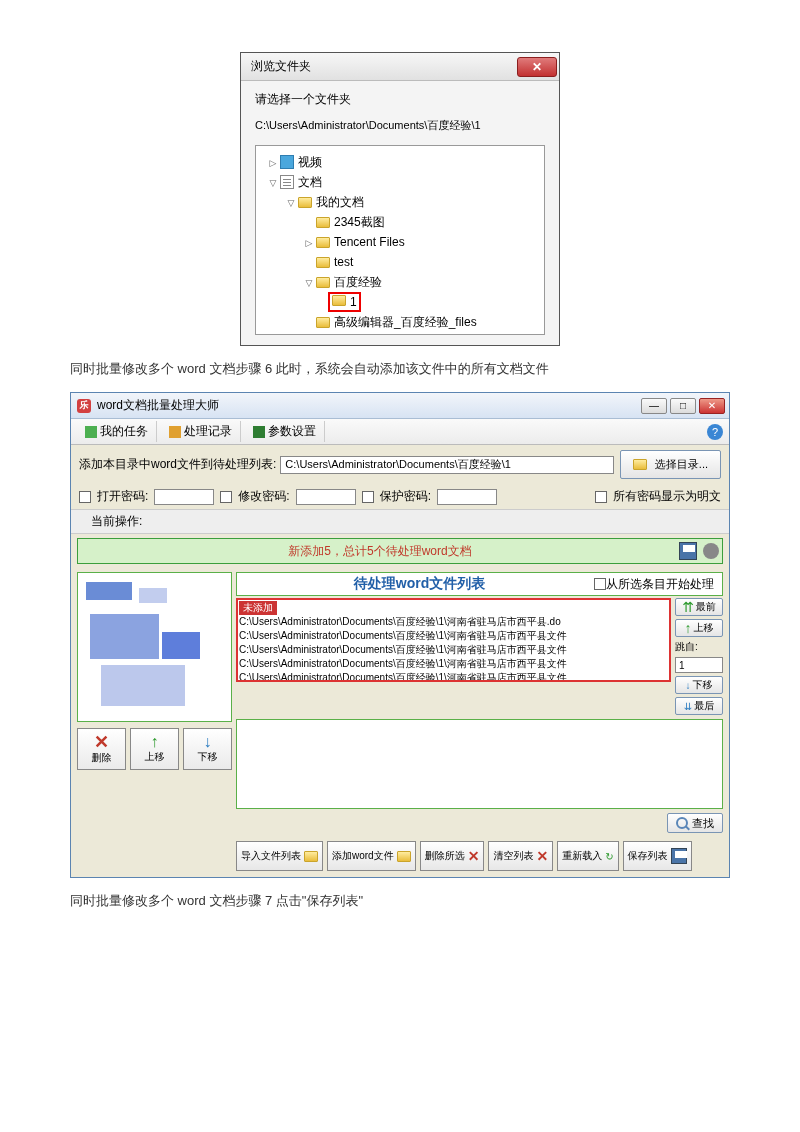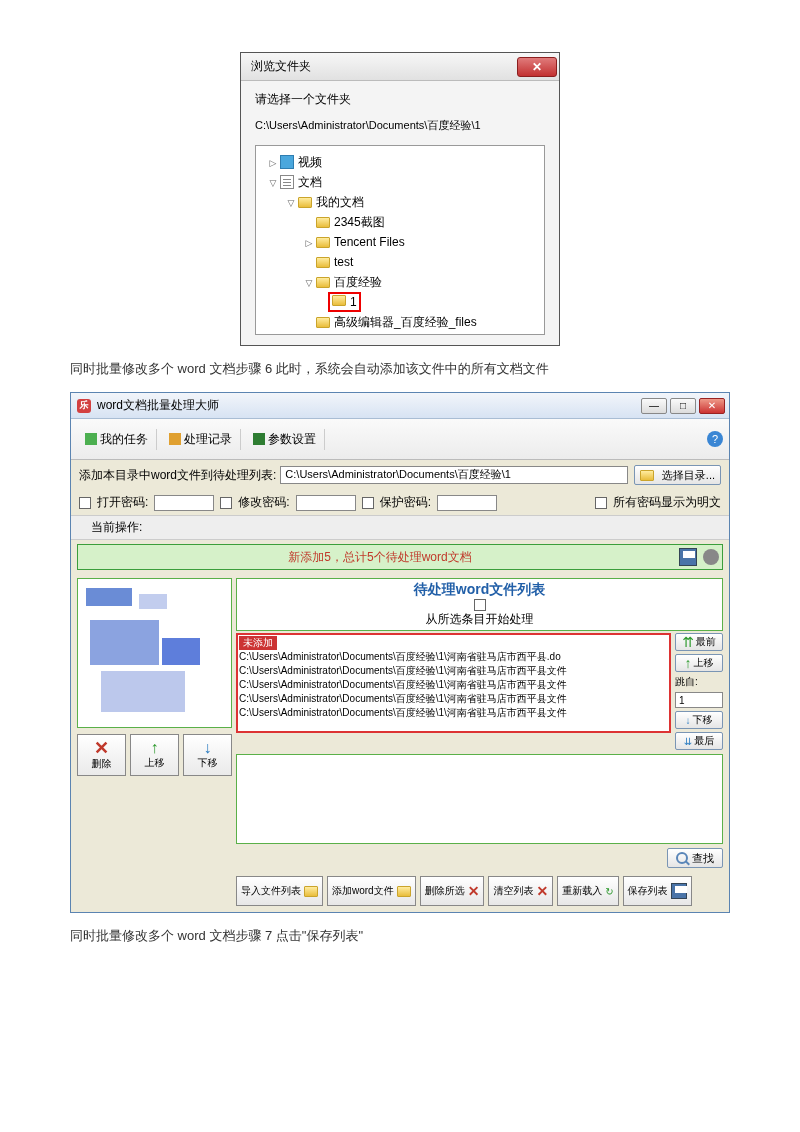--- a/index.html
+++ b/index.html
@@ -82,36 +82,36 @@
   }
   .app-icon {
     width:14px;height:14px;background:#d34040;border-radius:3px;margin-right:6px;
     display:inline-flex;align-items:center;justify-content:center;color:#fff;font-size:9px;font-weight:bold;
   }
   .app-title { flex:1; }
   .winbtns { display:flex; gap:3px; }
   .winbtn { width:26px;height:16px;border:1px solid #888;border-radius:2px;background:linear-gradient(#fafafa,#dcdcdc);display:flex;align-items:center;justify-content:center;font-size:10px;}
   .winbtn.red {background:linear-gradient(#e98,#c33);color:#fff;border-color:#922;}
   .toolbar {
-    height: 41px; background: linear-gradient(#fafafa,#ececec);
+    height: 26px; background: linear-gradient(#fafafa,#ececec);
     border-bottom:1px solid #bbb; display:flex; align-items:center;
     padding: 0 6px; gap:4px;
   }
   .tbtn { display:flex;align-items:center;gap:3px;padding:2px 8px;border-right:1px solid #ccc;}
   .ic-sq {width:12px;height:12px;display:inline-block;}
   .ic-green{background:#4caf50;}
   .ic-yellow{background:#e0a030;}
   .ic-tree{background:#2e7d32;}
   .help-icon{width:16px;height:16px;border-radius:50%;background:#3a86d4;color:#fff;display:flex;align-items:center;justify-content:center;margin-left:auto;font-size:11px;}
 
   .row-pad { padding: 5px 8px; display:flex; align-items:center; }
   .row-pad .label { margin-right:4px; }
   .inline-input { flex:1; height:18px; border:1px solid #888; background:#fff; padding:0 4px; font-size:11px; }
   .btn-std {
-    height: 20px; padding: 0 5px;
+    height: 29px; padding: 0 12px;
     background: linear-gradient(#fff,#e5e5e5);
     border:1px solid #7a95b4; border-radius:2px;
     display:inline-flex;align-items:center;gap:4px;font-size:11px;
   }
 
   .pwrow { padding:4px 8px; display:flex; gap:6px;align-items:center;flex-wrap:nowrap;}
   .chk {width:12px;height:12px;border:1px solid #666;display:inline-block;background:#fff;}
   .small-input{width:60px;height:16px;border:1px solid #888;background:#fff;}
 
   .cur-op {padding:3px 20px;border-top:1px solid #ccc;border-bottom:1px solid #ccc;background:#eee;}
@@ -135,27 +135,26 @@
   .left-btns{display:flex;gap:4px;margin-top:6px;}
   .lbtn{flex:1;height:42px;border:1px solid #888;background:linear-gradient(#fff,#eaeaea);display:flex;flex-direction:column;align-items:center;justify-content:center;font-size:10px;}
   .lbtn .x{color:#c0392b;font-size:18px;font-weight:bold;line-height:1;}
   .lbtn .ar{color:#2e9a2e;font-size:16px;line-height:1;}
   .lbtn .ard{color:#2b7cc0;font-size:16px;line-height:1;}
 
   .rightpanel{flex:1;display:flex;flex-direction:column;}
   .list-header{
     display:flex;align-items:center;background:#fff;border:1px solid #5ab048;
     padding:2px 8px;
-    flex-direction:column;
   }
   .list-header .title{color:#215fa8;font-weight:bold;font-size:14px;flex:1;text-align:center;}
   .list-header .chklbl{font-size:12px;}
   .list-wrap{display:flex;gap:4px;margin-top:2px;}
   .file-list{
-    flex:1;border:2px solid #d33;background:#fff;height:100px;padding:1px;
+    flex:1;border:2px solid #d33;background:#fff;height:84px;padding:1px;
     font-size:10px;overflow:hidden;
   }
   .file-list .tab{display:inline-block;background:#c33;color:#fff;padding:0 4px;font-size:10px;}
   .file-list .item{white-space:nowrap;overflow:hidden;}
   .side-controls{width:48px;display:flex;flex-direction:column;gap:3px;}
   .sbtn{height:18px;border:1px solid #7a95b4;background:linear-gradient(#fff,#e5e5e5);border-radius:2px;display:flex;align-items:center;justify-content:center;font-size:10px;gap:2px;}
   .num-lbl{font-size:10px;}
   .num-in{height:16px;border:1px solid #888;background:#fff;display:flex;align-items:center;padding:0 3px;font-size:10px;}
 
   .blank-box{margin-top:4px;height:90px;background:#fff;border:1px solid #5ab048;}

